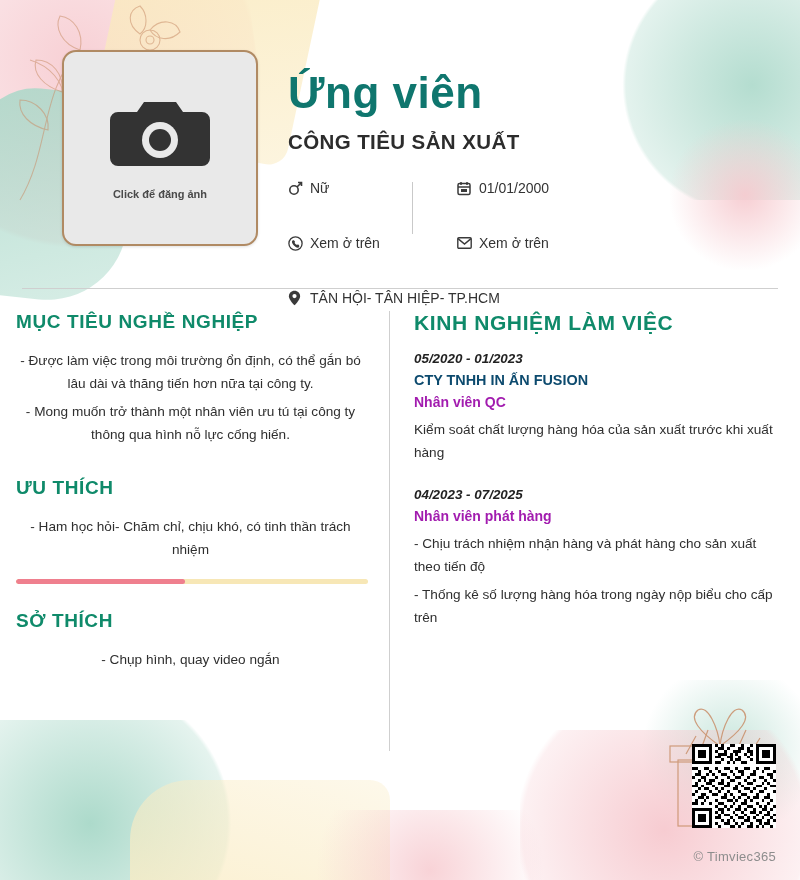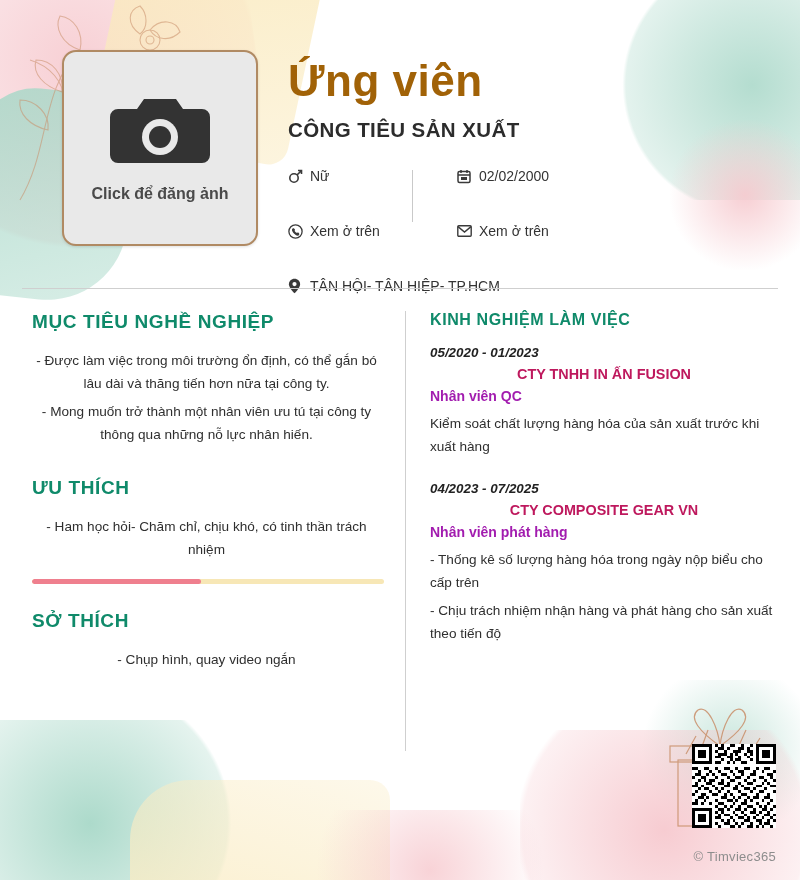--- a/index.html
+++ b/index.html
@@ -88,36 +88,36 @@
     background: #e9e9e9;
     display: flex;
     flex-direction: column;
     align-items: center;
     justify-content: center;
     flex: 0 0 auto;
     box-shadow: 0 1px 3px rgba(0,0,0,.12);
   }
   .camera-icon { margin-bottom: 16px; }
   .photo-caption {
-    font-size: 16px;
+    font-size: 11px;
     font-weight: 700;
     color: #4a4a4a;
   }
 
   .header-right {
     margin-left: 30px;
     padding-top: 8px;
     flex: 1 1 auto;
   }
   .cand-name {
     font-size: 44px;
     font-weight: 700;
-    color: #a16207;
+    color: #0f766e;
     letter-spacing: .5px;
-    margin: 0 0 14px 0;
+    margin: 12px 0 14px 0;
     line-height: 1.05;
   }
   .cand-title {
     font-size: 20.5px;
     font-weight: 700;
     color: #2c2c2c;
     letter-spacing: .4px;
     margin: 0 0 26px 0;
   }
   .info-grid {
@@ -156,40 +156,40 @@
   
   .divider-top {
     position: relative;
     margin: 6px 22px 0 22px;
     height: 1px;
     background: #cfcfcf;
   }
   .body {
     position: relative;
     display: flex;
-    padding: 22px 22px 0 32px;
+    padding: 22px 22px 0 16px;
   }
   .col-left {
     width: 374px;
     padding-right: 24px;
     border-right: 1px solid #cfcfcf;
     min-height: 440px;
   }
   .col-right {
     flex: 1 1 auto;
     padding-left: 24px;
   }
   .sec-title {
     font-size: 19px;
     font-weight: 700;
     color: #0f8a6a;
     letter-spacing: .6px;
     margin: 0 0 16px 0;
   }
-  .sec-title.right { font-size: 16px; }
+  .sec-title.right { font-size: 21px; }
   .para {
     font-size: 13.6px;
     color: #2f2f2f;
     line-height: 1.72;
     margin: 0 0 4px 0;
     text-align: center;
   }
   .block { margin-bottom: 30px; }
 
   .skillbar {
@@ -212,23 +212,22 @@
   .exp-date {
     font-size: 13.4px;
     font-weight: 700;
     font-style: italic;
     color: #222;
     margin-bottom: 6px;
   }
   .exp-company {
     font-size: 14.4px;
     font-weight: 700;
-    color: #be185d;
+    color: #0c4a6e;
     margin-bottom: 6px;
-    text-align: center;
   }
   .exp-role {
     font-size: 14px;
     font-weight: 700;
     color: #a21caf;
     margin-bottom: 8px;
   }
   .exp-desc {
     font-size: 13.6px;
     color: #2f2f2f;
@@ -330,21 +329,21 @@
 
         <div class="info-item">
           <span class="ico">
             <svg width="14" height="15" viewBox="0 0 14 15">
                 <rect x="1" y="2.5" width="12" height="11" rx="1.5" fill="none" stroke="#3a3a3a" stroke-width="1.5"></rect>
                 <path d="M1 6 H13" stroke="#3a3a3a" stroke-width="1.5"></path>
                 <path d="M4 1 V4 M10 1 V4" stroke="#3a3a3a" stroke-width="1.5"></path>
                 <rect x="4" y="8" width="6" height="3" fill="#3a3a3a"></rect>
               </svg>
           </span>
-          <span>02/02/2000</span>
+          <span>01/01/2000</span>
         </div>
 
         <div class="info-item">
           <span class="ico">
             <svg width="15" height="15" viewBox="0 0 15 15">
                 <circle cx="7.5" cy="7.5" r="6.6" fill="none" stroke="#3a3a3a" stroke-width="1.3"></circle>
                 <path d="M4.6 4.4 c1.1 -.6 1.9 .2 2.3 1 .3 .7 -.4 1 -.2 1.6 .3 .8 1 1.5 1.8 1.8 .6 .2 .9 -.5 1.6 -.2 .8 .4 1.6 1.2 1 2.3 -.5 .9 -2 1 -3.4 .1 -1.2 -.8 -2.4 -2 -3.1 -3.2 -.9 -1.4 -.8 -2.9 0 -3.4z" fill="#3a3a3a"></path>
               </svg>
           </span>
           <span>Xem ở trên</span>
@@ -375,21 +374,21 @@
 
   <div class="divider-top"></div>
 
   <div class="body">
 
     <div class="col-left">
 
       <div class="block">
         <h2 class="sec-title">MỤC TIÊU NGHỀ NGHIỆP</h2>
         <p class="para">-  Được làm việc trong môi trường ổn định, có thể gắn bó lâu dài và thăng tiến hơn nữa tại công ty.</p>
-        <p class="para">- Mong muốn trở thành một nhân viên ưu tú tại công ty thông qua những nỗ lực nhân hiến.</p>
+        <p class="para">- Mong muốn trở thành một nhân viên ưu tú tại công ty thông qua hình nỗ lực cống hiến.</p>
       </div>
 
       <div class="block" style="margin-bottom:10px;">
         <h2 class="sec-title">ƯU THÍCH</h2>
         <p class="para">- Ham học hỏi- Chăm chỉ, chịu khó, có tinh thần trách nhiệm</p>
         <div class="skillbar" style="background: rgb(247, 231, 182);">
           <div class="skillbar-fill" id="skillbar-fill" style="width: 48%; background: rgb(239, 127, 142);"></div>
         </div>
       </div>
 
@@ -405,24 +404,23 @@
 
       <div class="exp-item">
         <div class="exp-date">05/2020 - 01/2023</div>
         <div class="exp-company">CTY TNHH IN ẤN FUSION</div>
         <div class="exp-role">Nhân viên QC</div>
         <p class="exp-desc">Kiểm soát chất lượng hàng hóa của sản xuất trước khi xuất hàng</p>
       </div>
 
       <div class="exp-item">
         <div class="exp-date">04/2023 - 07/2025</div>
-        <div class="exp-company">CTY COMPOSITE GEAR VN</div>
         <div class="exp-role">Nhân viên phát hàng</div>
+        <p class="exp-desc">- Chịu trách nhiệm nhận hàng và phát hàng cho sản xuất theo tiến độ</p>
         <p class="exp-desc">- Thống kê số lượng hàng hóa trong ngày nộp biểu cho cấp trên</p>
-        <p class="exp-desc">- Chịu trách nhiệm nhận hàng và phát hàng cho sản xuất theo tiến độ</p>
       </div>
     </div>
 
   </div>
 
   <svg class="qr" viewBox="0 0 29 29" shape-rendering="crispEdges">
     <rect width="29" height="29" fill="#ffffff"></rect>
     <g fill="#000000">
       <rect x="0" y="0" width="7" height="1"></rect>
         <rect x="0" y="6" width="7" height="1"></rect>

